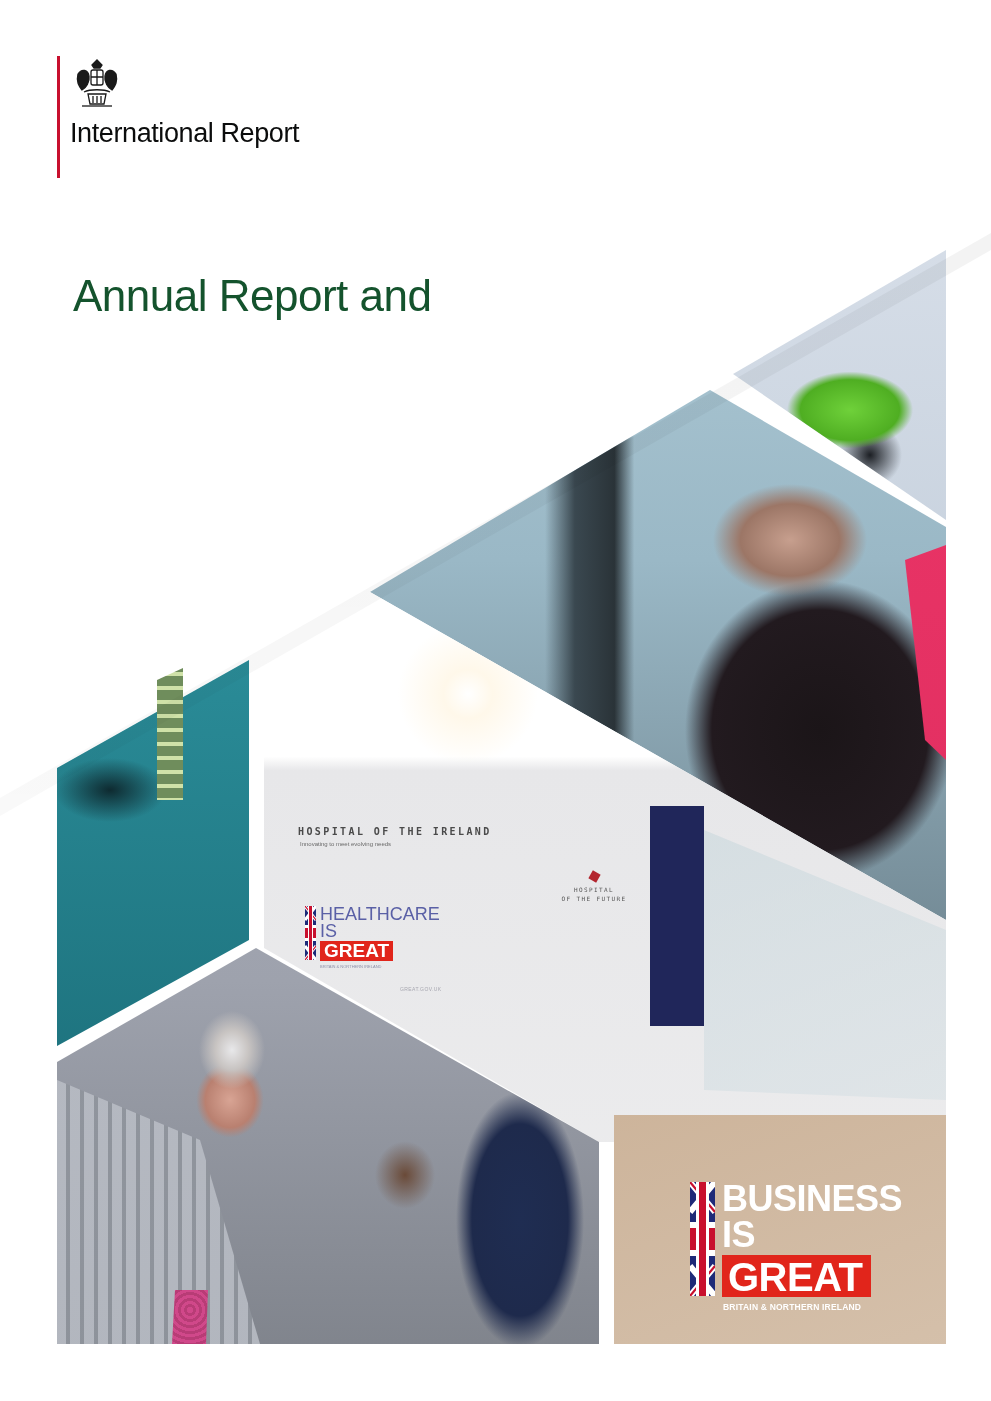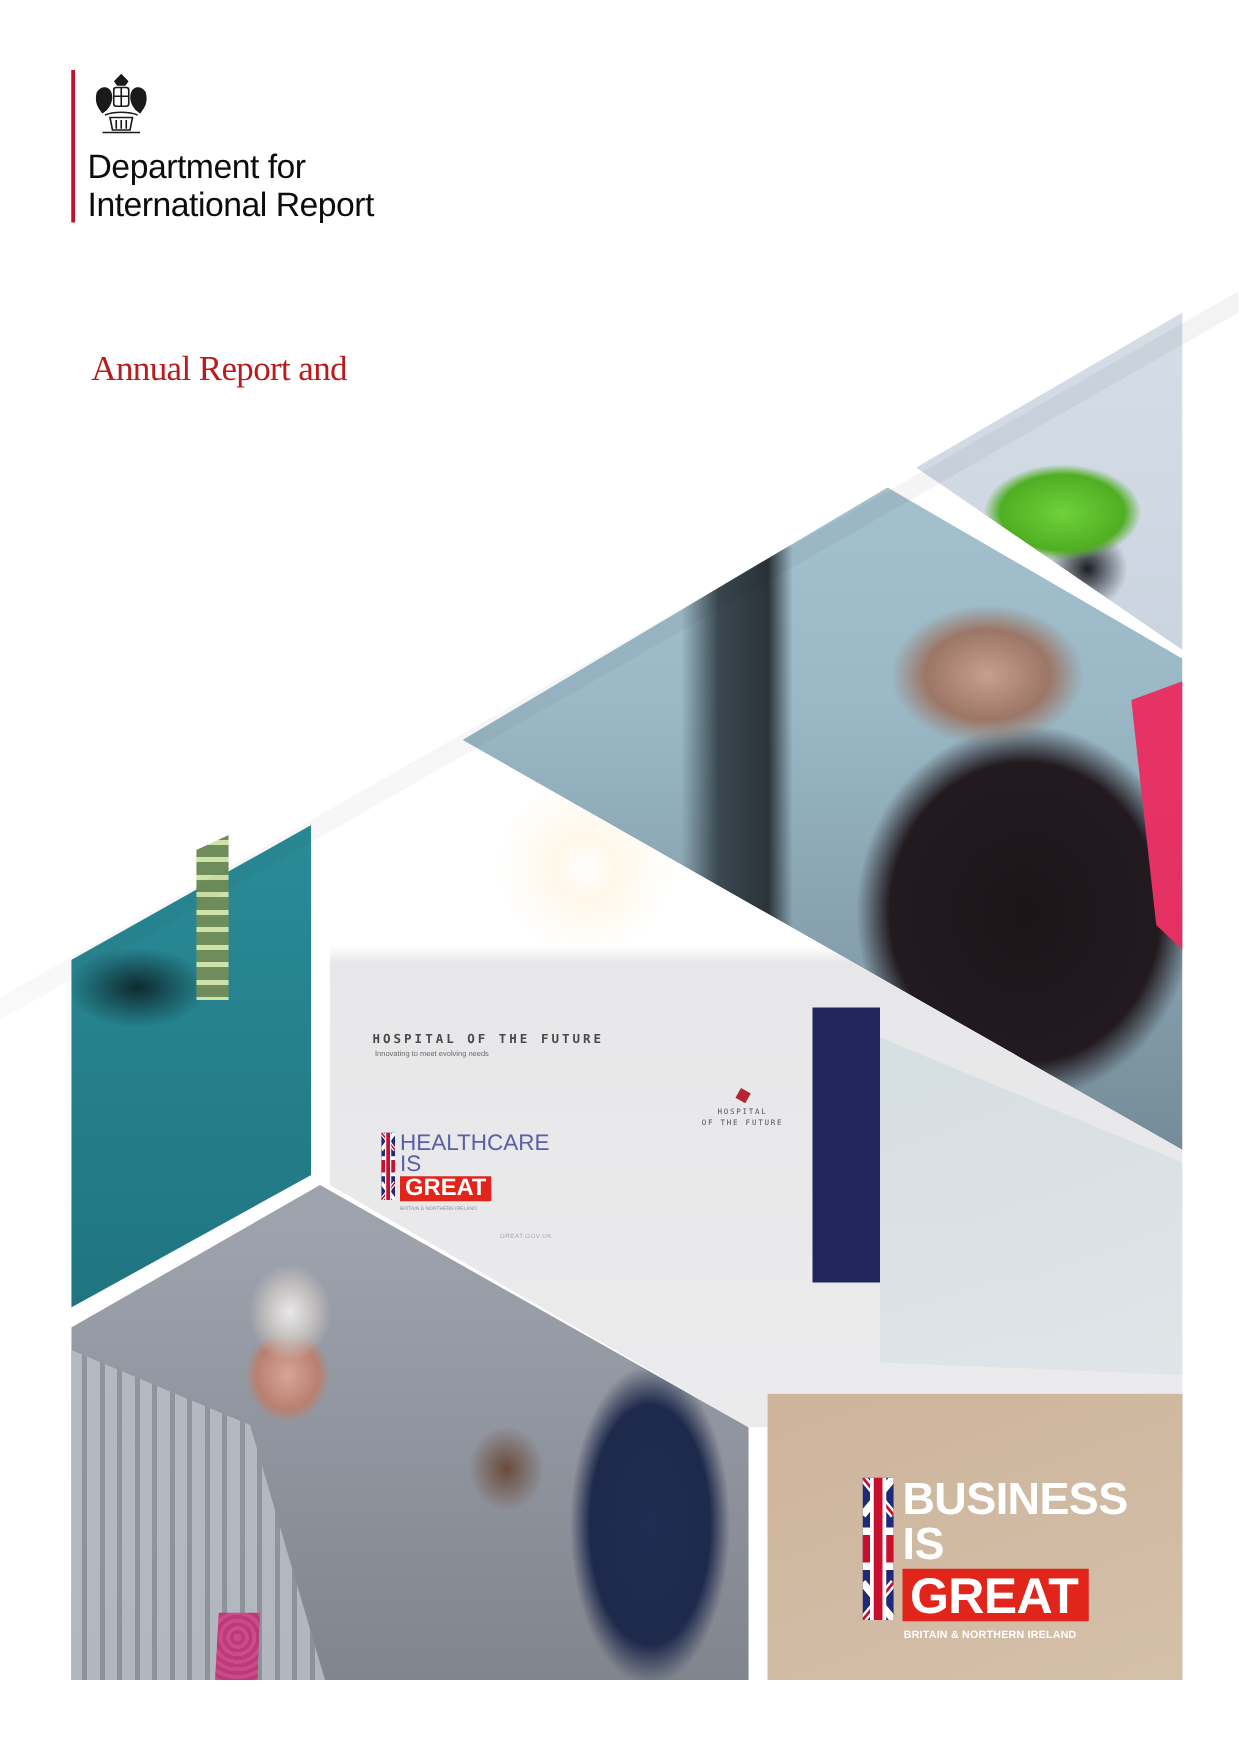--- a/index.html
+++ b/index.html
@@ -13,22 +13,22 @@
     
     .logo-rule { left: 57px; top: 56px; width: 3px; height: 122px; background: #c8102e; }
     .crest { left: 70px; top: 56px; width: 54px; height: 54px; }
     .dept-name {
       left: 70px; top: 118px; font-size: 27px; line-height: 31px; color: #0b0c0c;
       letter-spacing: -0.4px;
     }
     .dept-name span { display: block; }
 
     .title {
-      left: 73px; top: 273px; font-family: Liberation Serif, serif;
-      font-size: 28px; line-height: 46px; color: #b91c1c; letter-spacing: -0.5px;
+      left: 73px; top: 273px; font-family: Liberation Sans, sans-serif;
+      font-size: 44px; line-height: 46px; color: #14532d; letter-spacing: -0.5px;
     }
     .title span { display: block; }
 
     
     .fold {
       left: 0; top: 0; width: 991px; height: 1401px; pointer-events: none;
       clip-path: polygon(991px 233px, 991px 250px, 0 816px, 0 798px);
       background: linear-gradient(180deg, rgba(0,0,0,0.06), rgba(0,0,0,0.0));
     }
 
@@ -166,42 +166,41 @@
     <path d="M8 18 C12 12 18 14 19 20 C20 26 16 32 12 34 C9 30 6 26 8 18 Z" fill="#1a1a1a"></path>
     <path d="M46 18 C42 12 36 14 35 20 C34 26 38 32 42 34 C45 30 48 26 46 18 Z" fill="#1a1a1a"></path>
     <path d="M14 36 C20 33 34 33 40 36"></path>
     <path d="M18 38 L36 38 L34 48 L20 48 Z"></path>
     <path d="M23 40 V47 M27 40 V47 M31 40 V47"></path>
     <path d="M12 50 H42"></path>
   </g>
 </svg>
 
 <div class="abs dept-name">
-  <span>Department for</span>
   <span>International Report</span>
 </div>
 
 <h1 class="abs title" style="margin:0;font-weight:normal;">
   <span>Annual Report and</span>
 </h1>
 
 <div class="abs panel p-car"></div>
 <div class="abs panel p-fox"></div>
 <div class="abs panel fox-vest"></div>
 <div class="abs panel p-subsea"></div>
 <div class="abs panel subsea-pole"></div>
 <div class="abs panel p-hospital"></div>
 <div class="abs panel hosp-flag"></div>
 <div class="abs panel hosp-glass"></div>
 <div class="abs panel p-floor"></div>
 <div class="abs panel p-graham"></div>
 <div class="abs panel graham-machine"></div>
 <div class="abs panel graham-tie"></div>
 
-<div class="abs hosp-sign">HOSPITAL OF THE FUTURE</div>
+<div class="abs hosp-sign">HOSPITAL OF THE IRELAND</div>
 <div class="abs hosp-sign-sub">Innovating to meet evolving needs</div>
 <div class="abs hosp-board">
   <span class="hex"></span>
   <span style="display:block">HOSPITAL</span>
   <span style="display:block">OF THE FUTURE</span>
 </div>
 
 <div class="great-logo hc">
   <div class="flag-strip">
     <div class="bg"></div>

